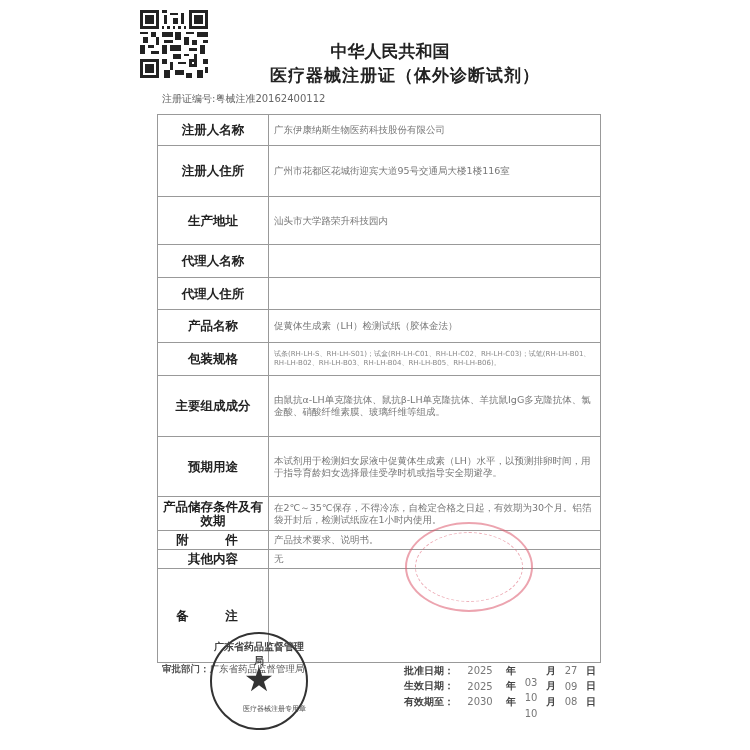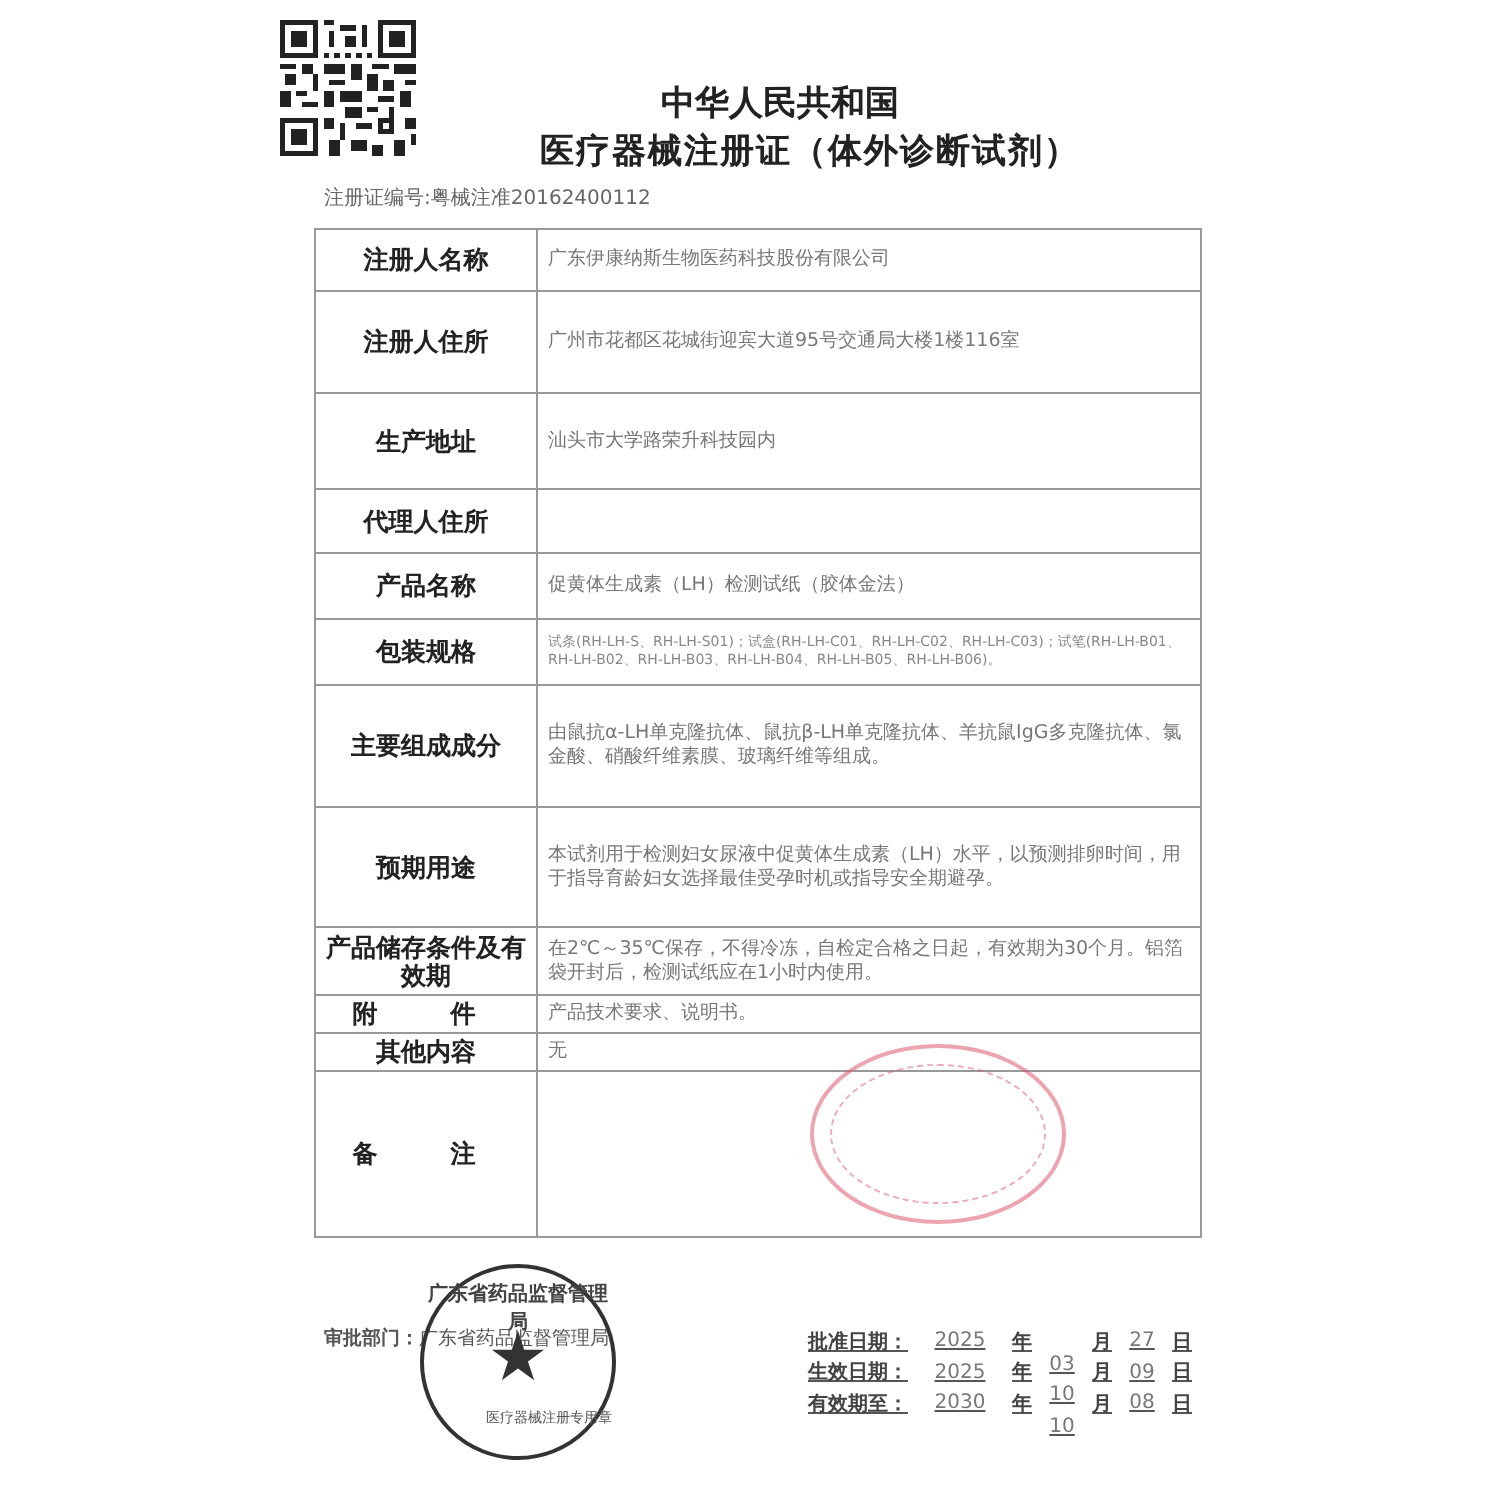--- a/index.html
+++ b/index.html
@@ -41,21 +41,21 @@
 
   .stamp-black {
     position: absolute; left: 210px; top: 632px; width: 98px; height: 98px;
     border: 2.5px solid #333; border-radius: 50%;
   }
   .stamp-black .star { position: absolute; left: 0; right: 0; top: 28px; text-align: center; font-size: 34px; color: #333; line-height: 34px; }
   .stamp-black .arc { position: absolute; left: 0; right: 0; top: 6px; text-align: center; font-size: 10px; color: #444; font-weight: bold; }
   .stamp-black .bottom { position: absolute; left: 0; right: 0; top: 70px; text-align: right; font-size: 7px; color: #555; }
 
   .dates { position: absolute; left: 404px; top: 663px; font-size: 10px; color: #555; }
-  .dates .row { display: flex; height: 15.5px; align-items: center; text-decoration: underline; }
+  .dates .row { display: flex; height: 15.5px; align-items: center; }
   .dates .lbl { width: 58px; font-weight: bold; color: #444; }
   .dates .num { color: #777; text-align: center; }
   .dates .unit { font-weight: bold; color: #444; margin: 0 8px 0 8px; }
   .dates .y { width: 36px; }
   .dates .m { width: 14px; margin-top: 23px; }
   .dates .d { width: 14px; }
 </style>
 </head>
 <body>
 
@@ -130,20 +130,24 @@
     <td class="value">广东伊康纳斯生物医药科技股份有限公司</td>
   </tr>
   <tr style="height:51px">
     <td class="label">注册人住所</td>
     <td class="value">广州市花都区花城街迎宾大道95号交通局大楼1楼116室</td>
   </tr>
   <tr style="height:48px">
     <td class="label">生产地址</td>
     <td class="value">汕头市大学路荣升科技园内</td>
   </tr>
+  <tr style="height:33px">
+    <td class="label">代理人名称</td>
+    <td class="value"></td>
+  </tr>
   <tr style="height:32px">
     <td class="label">代理人住所</td>
     <td class="value"></td>
   </tr>
   <tr style="height:33px">
     <td class="label">产品名称</td>
     <td class="value">促黄体生成素（LH）检测试纸（胶体金法）</td>
   </tr>
   <tr style="height:33px">
     <td class="label">包装规格</td>
@@ -162,21 +166,21 @@
     <td class="value">在2℃～35℃保存，不得冷冻，自检定合格之日起，有效期为30个月。铝箔袋开封后，检测试纸应在1小时内使用。</td>
   </tr>
   <tr style="height:19px">
     <td class="label spaced">附　件</td>
     <td class="value">产品技术要求、说明书。</td>
   </tr>
   <tr style="height:19px">
     <td class="label">其他内容</td>
     <td class="value">无</td>
   </tr>
-  <tr style="height:83px">
+  <tr style="height:94px">
     <td class="label spaced">备　注</td>
     <td class="value"></td>
   </tr>
 </tbody>
   </table>
 
 <div class="stamp-red">
   <div class="inner"></div>
 </div>
 

